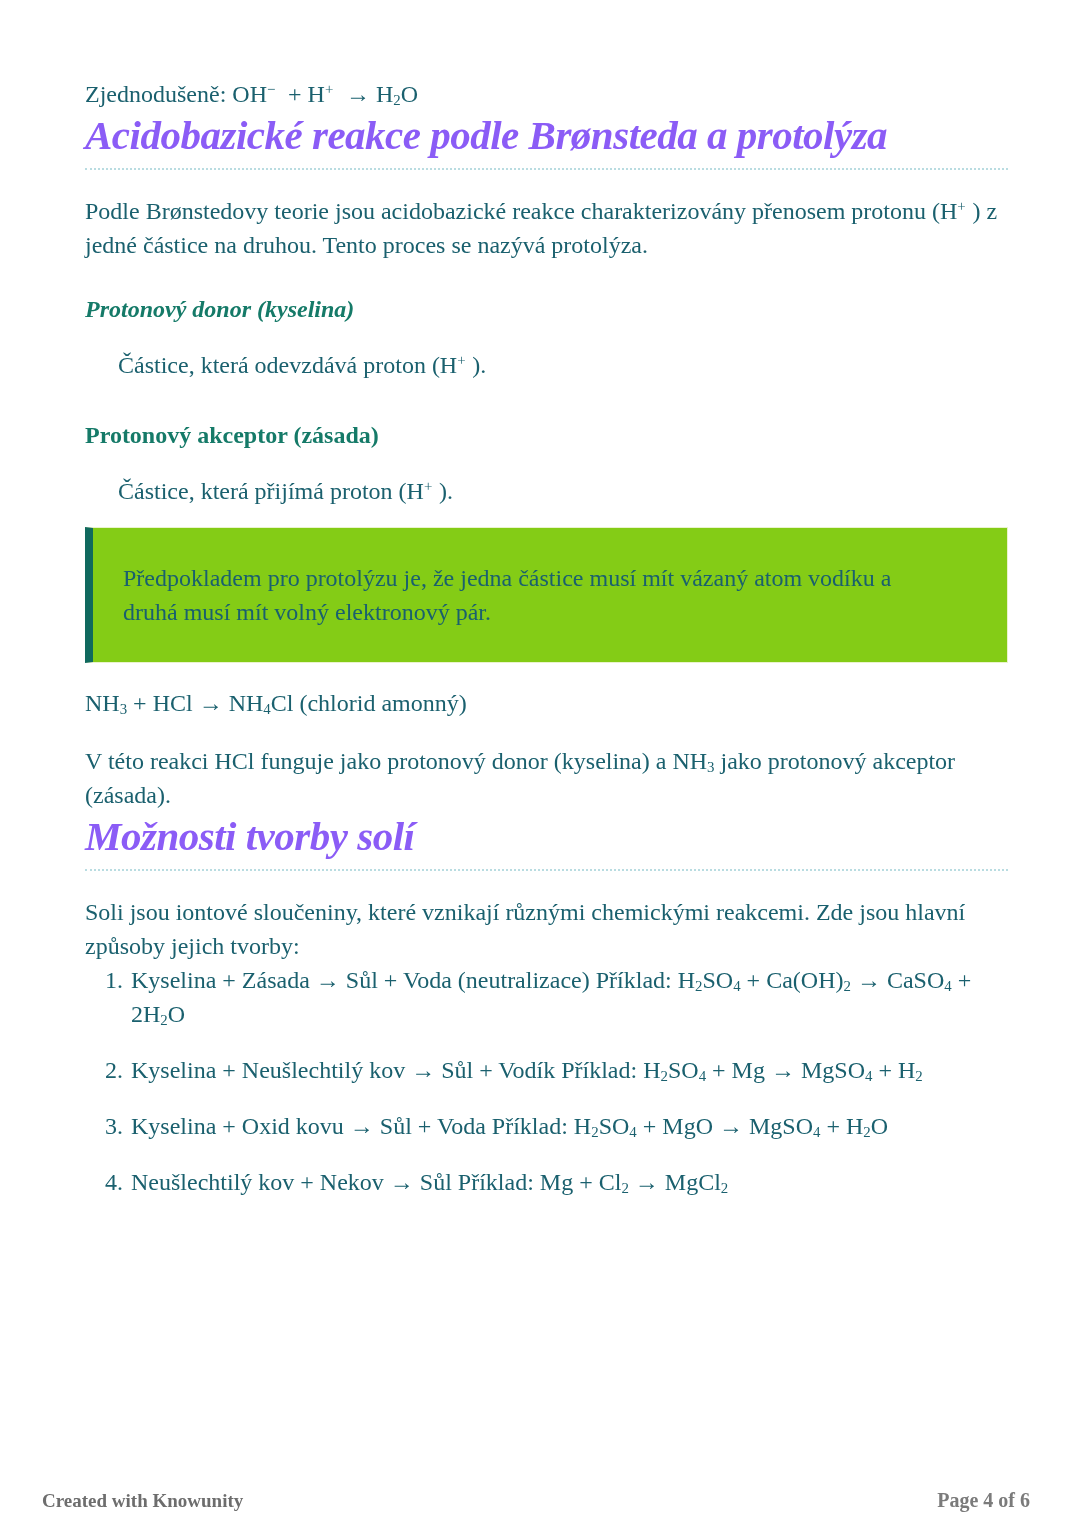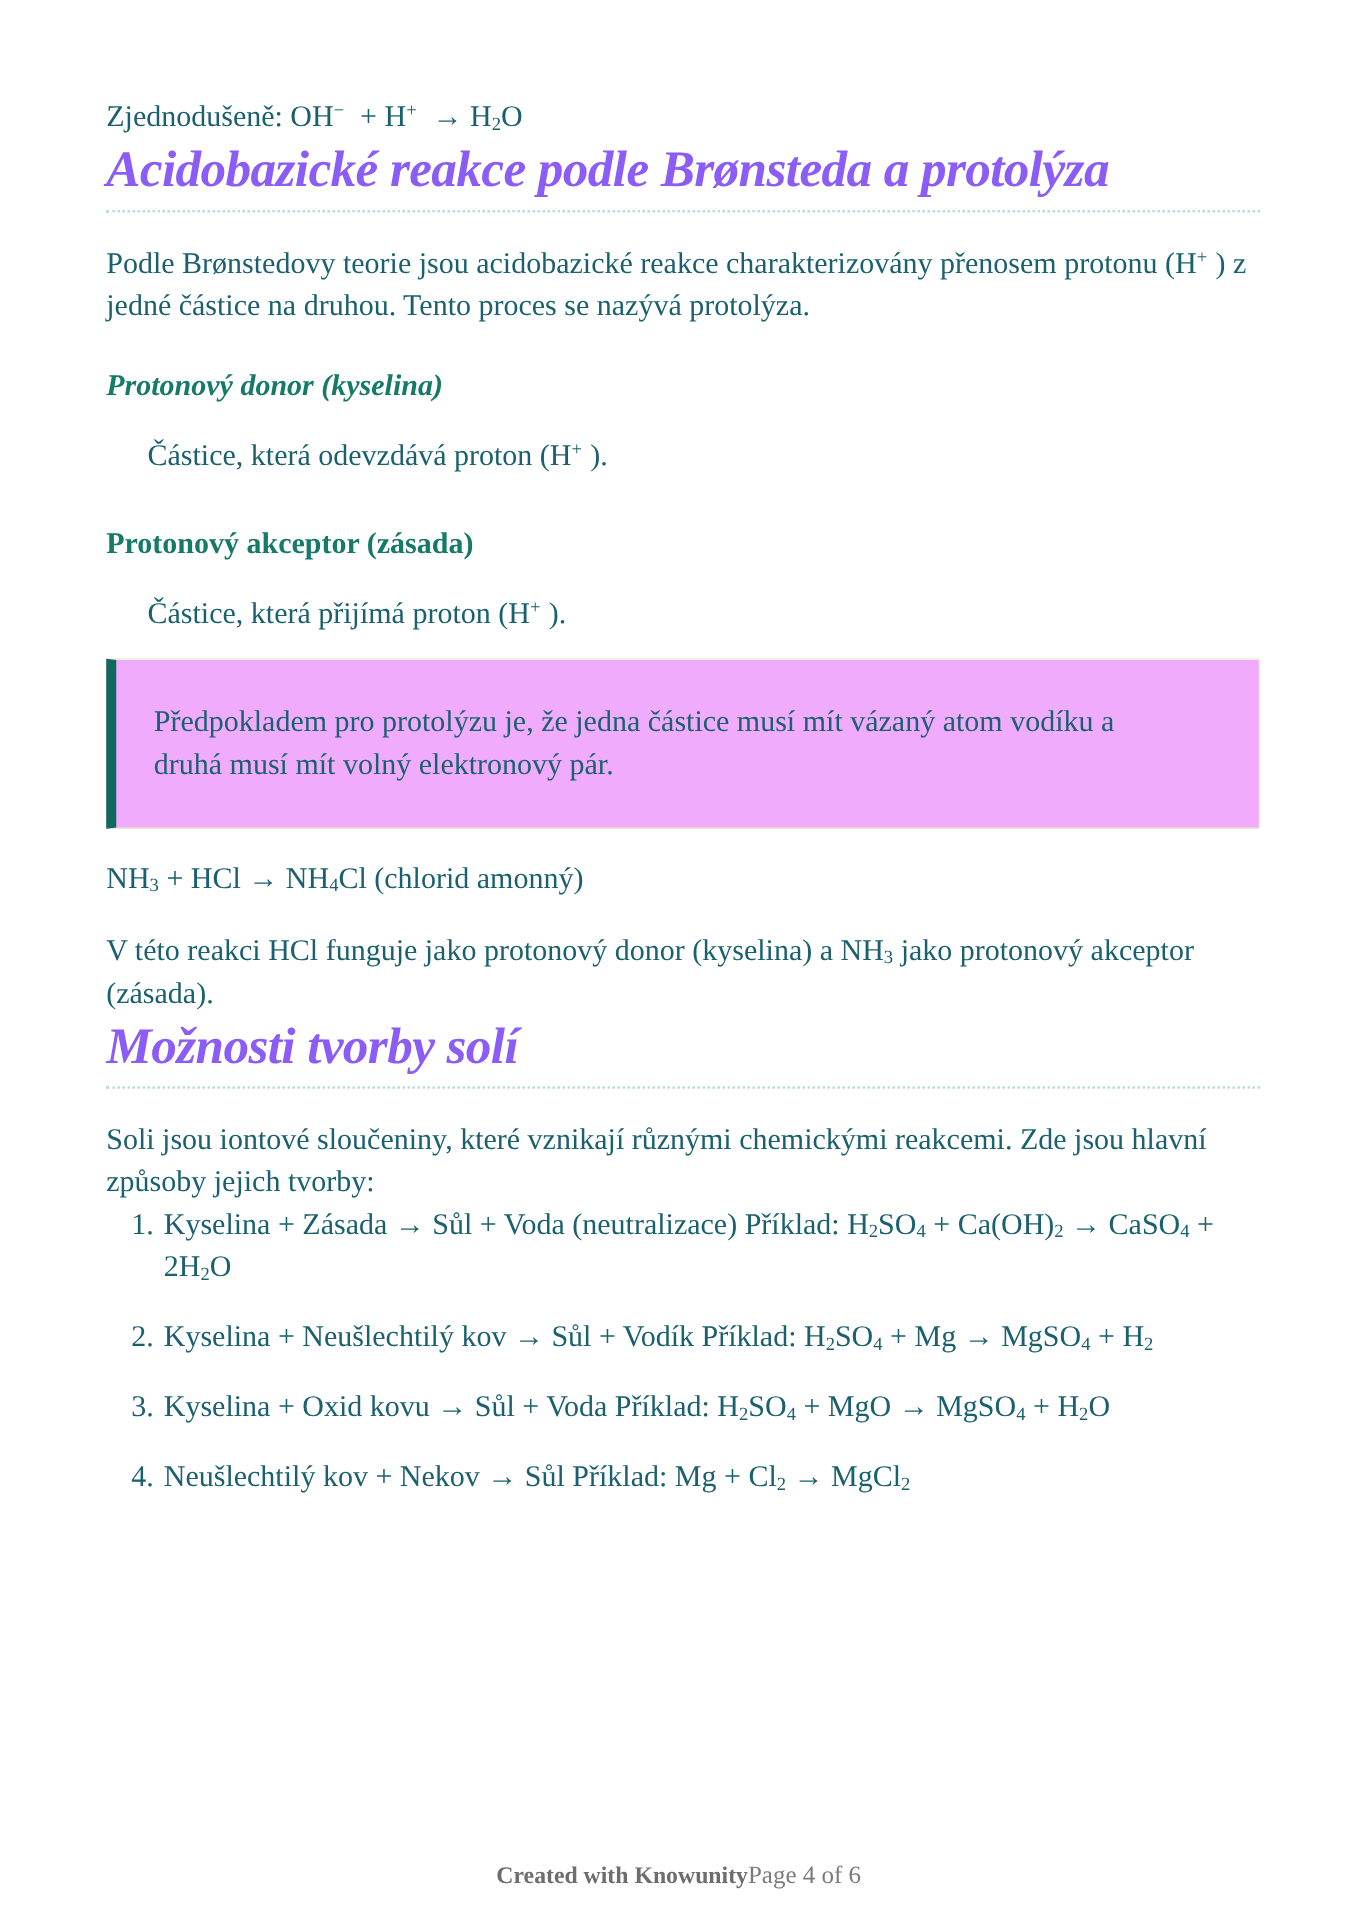--- a/index.html
+++ b/index.html
@@ -41,21 +41,21 @@
     font-size: 24px;
     line-height: 34px;
     font-weight: bold;
     color: #157a68;
     margin: 0;
   }
   .indented {
     padding-left: 33px;
   }
   .callout {
-    background: #f0abfc;
+    background: #84cc16;
     border-left: 8px solid #10695e;
     border-top: 1px solid #eaf3cd;
     border-right: 1px solid #eaf3cd;
     border-bottom: 1px solid #eaf3cd;
     padding: 33px 60px 33px 30px;
     box-sizing: border-box;
   }
   .callout .para { margin: 0; }
   ol.salt-list {
     list-style: none;
@@ -85,35 +85,35 @@
   .mt-sub2     { margin-top: 36px; }
   .mt-callout  { margin-top: 19px; }
   .mt-eq3      { margin-top: 23px; }
   .mt-eq4      { margin-top: 21px; }
   .mt-p2       { margin-top: 24px; }
   .mt-h2       { margin-top: 37px; }
   .mt-p3       { margin-top: 24px; }
   .mt-list     { margin-top: 22px; }
   .footer {
     position: absolute;
-    left: 56px;
+    left: 42px;
     right: 50px;
     top: 1489px;
     display: flex;
-    justify-content: center;
+    justify-content: space-between;
     align-items: baseline;
   }
   .footer .left {
     font-size: 19px;
     font-weight: bold;
     color: #6d6d6d;
   }
   .footer .right {
     font-size: 20px;
-    font-weight: normal;
+    font-weight: bold;
     color: #7b7b7b;
   }
 </style>
 </head>
 <body>
 
 <div class="content">
 
 
   <p class="eq mt-eq2">Zjednodušeně: OH<sup>−</sup> + H<sup>+</sup> → H<sub>2</sub>O</p>

